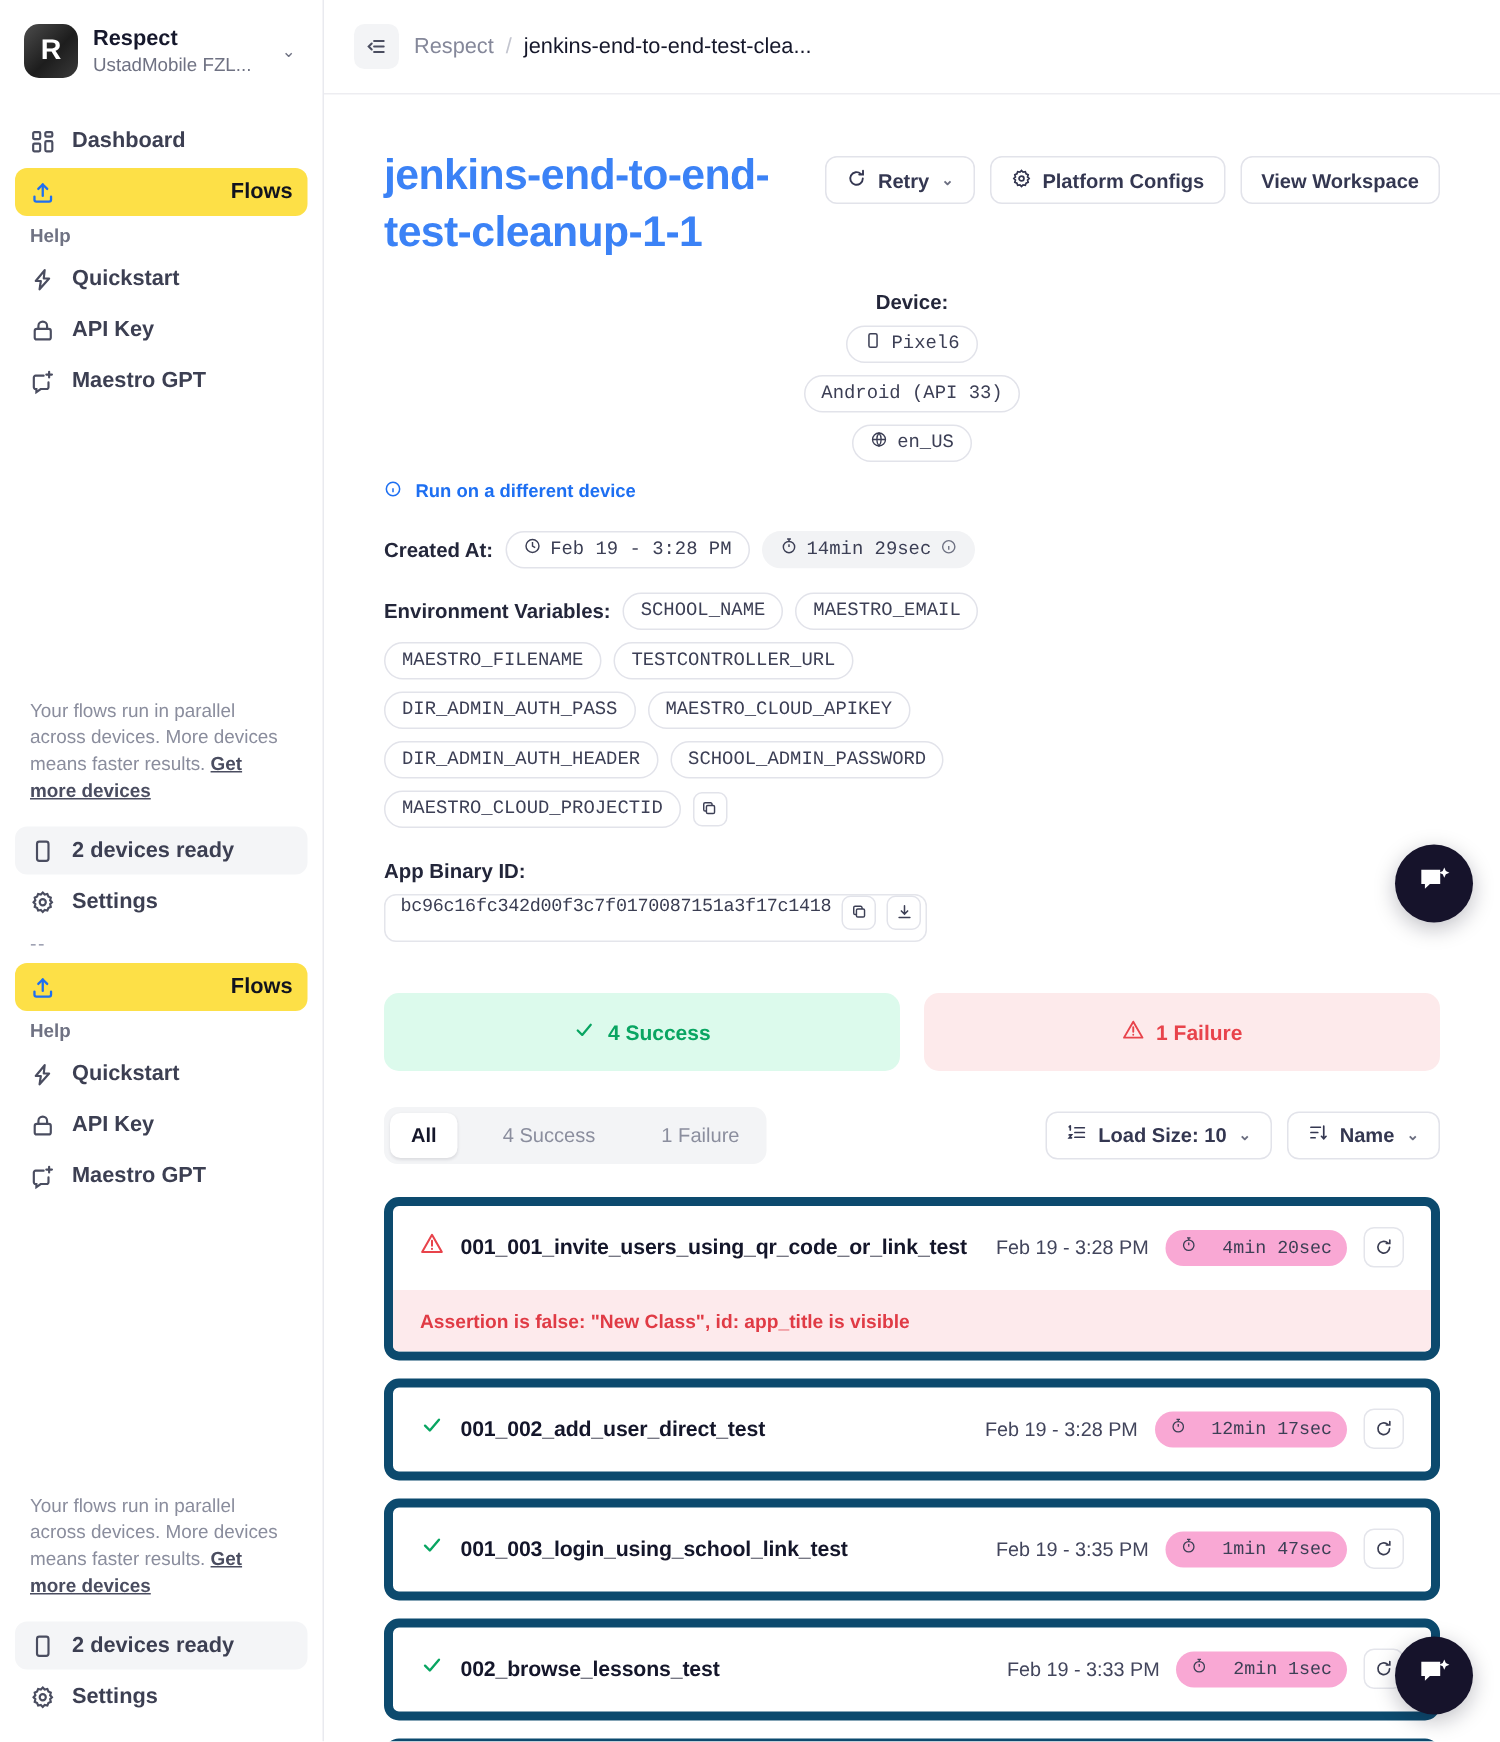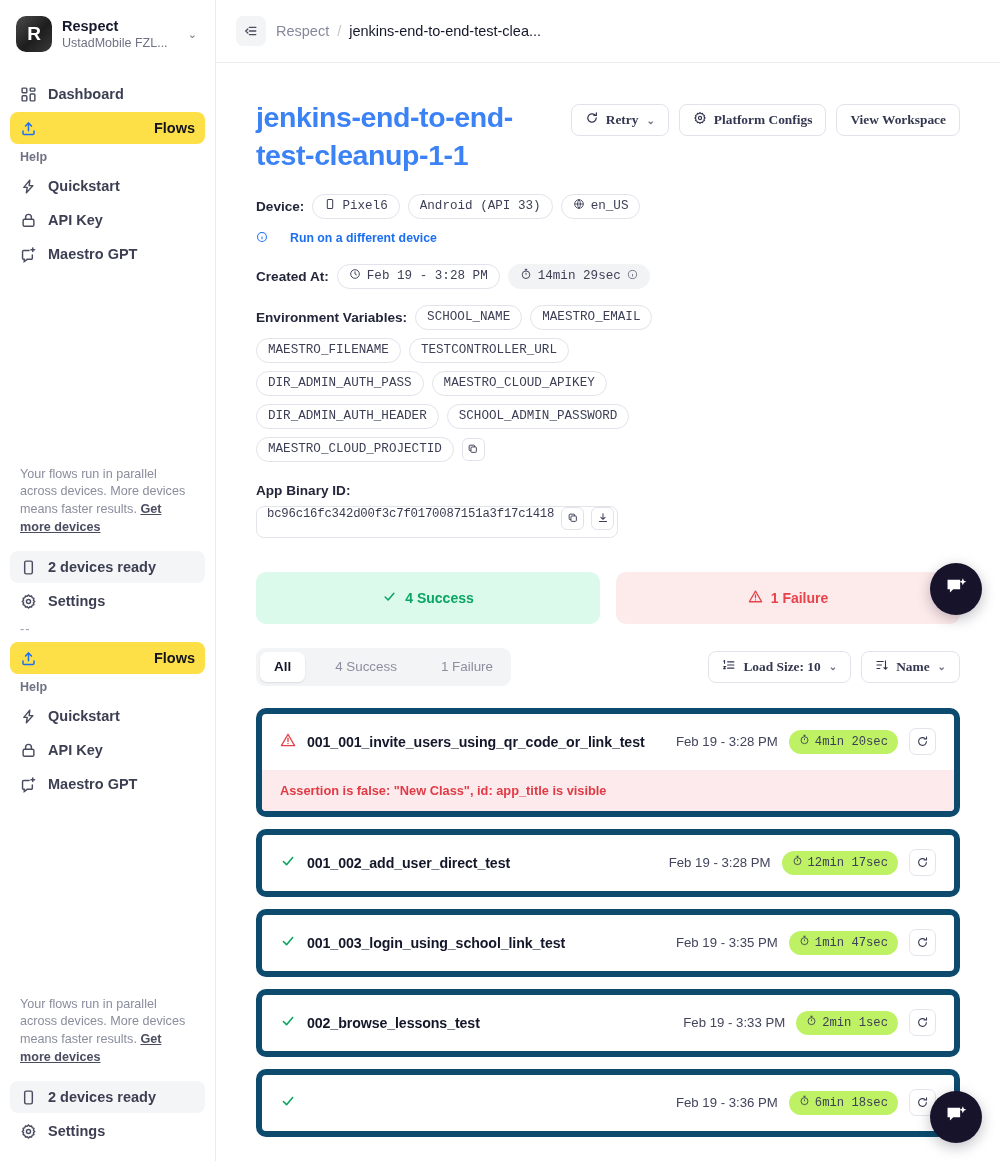--- a/index.html
+++ b/index.html
@@ -94,35 +94,35 @@
   .page-title {
     font-size: 28.5px; font-weight: bold; line-height: 1.33;
     letter-spacing: -0.4px; color: #3b82f6; max-width: 350px;
   }
   .actions { display: flex; gap: 10px; margin-left: auto; padding-top: 5px; }
   .btn {
     height: 32px; border: 1px solid #e2e3ea; border-radius: 8px;
     background: #fff; display: flex; align-items: center; gap: 7px;
     padding: 0 13px; font-size: 13.4px; font-weight: bold;
     color: #343751; cursor: pointer; white-space: nowrap;
-    font-family: Liberation Serif, serif;
+    font-family: Liberation Sans, sans-serif;
   }
   .btn .cv { font-size: 10px; color: #6b6e80; margin-left: 1px; }
 
   .meta-line { display: flex; align-items: center; flex-wrap: wrap; gap: 8px; }
   .meta-label { font-size: 13.6px; font-weight: bold; color: #23263a; }
   .chip {
     height: 25px; border: 1px solid #e2e3ea; border-radius: 13px;
     display: inline-flex; align-items: center; gap: 6px; padding: 0 11px;
     font-size: 12.6px; color: #3c3f55; background: #fff; white-space: nowrap;
   }
   .chip.solid { background: #f2f3f5; border-color: transparent; }
-  .device-row { margin-top: 19px; }
+  .device-row { margin-top: 19px; flex-direction: column; }
   .run-diff {
-    display: inline-flex; align-items: center; gap: 22px;
+    display: inline-flex; align-items: center; gap: 9px;
     font-size: 12.3px; font-weight: bold; color: #1d6ff2;
     margin-top: 12px; cursor: pointer;
   }
   .created-row { margin-top: 17px; }
   .env-row { margin-top: 16px; row-gap: 8px; max-width: 420px; }
   .icon-btn {
     width: 23px; height: 23px; border: 1px solid #e2e3ea; border-radius: 6px;
     background: #fff; display: inline-flex; align-items: center;
     justify-content: center; cursor: pointer; flex: none;
   }
@@ -163,22 +163,22 @@
     border: 6px solid #0c4a6e; border-radius: 10px; background: #fff;
     overflow: hidden;
   }
   .flow-head {
     height: 56px; display: flex; align-items: center; gap: 11px; padding: 0 18px;
   }
   .flow-name { font-size: 14.2px; font-weight: bold; color: #14162a; letter-spacing: -0.1px; }
   .flow-right { margin-left: auto; display: flex; align-items: center; gap: 11px; }
   .flow-date { font-size: 13.2px; color: #42455c; white-space: nowrap; }
   .dur-chip {
-    height: 24px; background: #bef264; border-radius: 12px;
-    display: inline-flex; align-items: center; gap: 5px; padding: 0 10px;
+    height: 24px; background: #f9a8d4; border-radius: 12px;
+    display: inline-flex; align-items: center; gap: 17px; padding: 0 10px;
     font-size: 12.2px; color: #3c3f55; white-space: nowrap;
   }
   .retry-sq {
     width: 27px; height: 27px; border: 1px solid #e4e5eb; border-radius: 7px;
     background: #fff; display: flex; align-items: center; justify-content: center;
     cursor: pointer; flex: none;
   }
   .err-band {
     background: #fdeaec; padding: 13px 18px;
     font-size: 12.8px; font-weight: bold; color: #e03b45;

